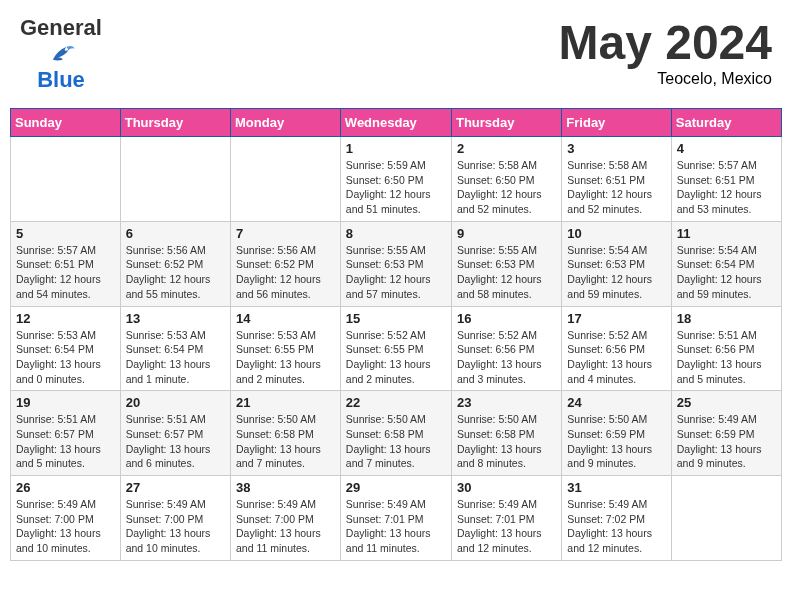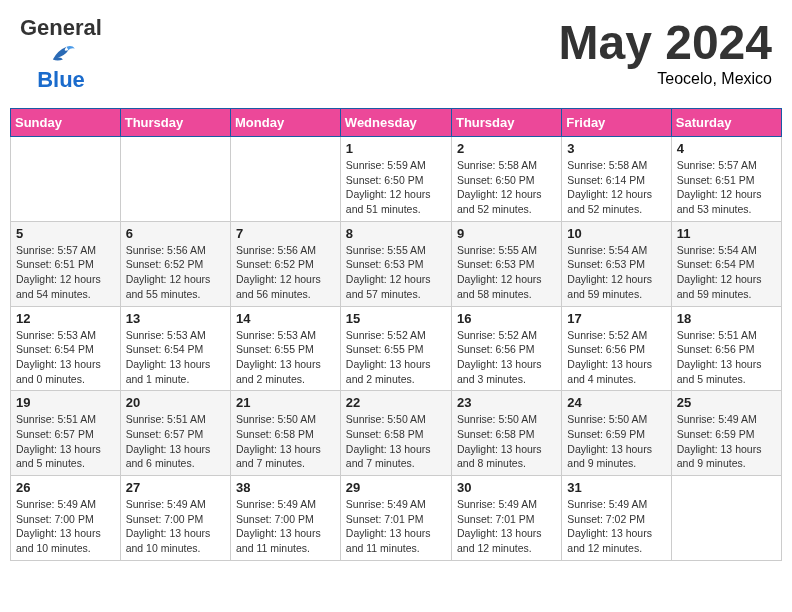--- a/index.html
+++ b/index.html
@@ -146,21 +146,21 @@
         <td>
           <span class="day-num">2</span>
           <div class="day-info">Sunrise: 5:58 AM
 Sunset: 6:50 PM
 Daylight: 12 hours
 and 52 minutes.</div>
         </td>
         <td>
           <span class="day-num">3</span>
           <div class="day-info">Sunrise: 5:58 AM
-Sunset: 6:14 PM
+Sunset: 6:51 PM
 Daylight: 12 hours
 and 52 minutes.</div>
         </td>
         <td>
           <span class="day-num">4</span>
           <div class="day-info">Sunrise: 5:57 AM
 Sunset: 6:51 PM
 Daylight: 12 hours
 and 53 minutes.</div>
         </td>

